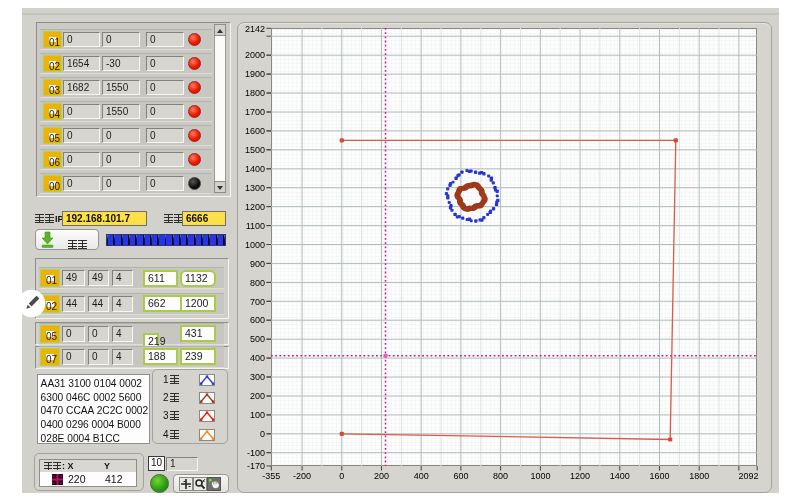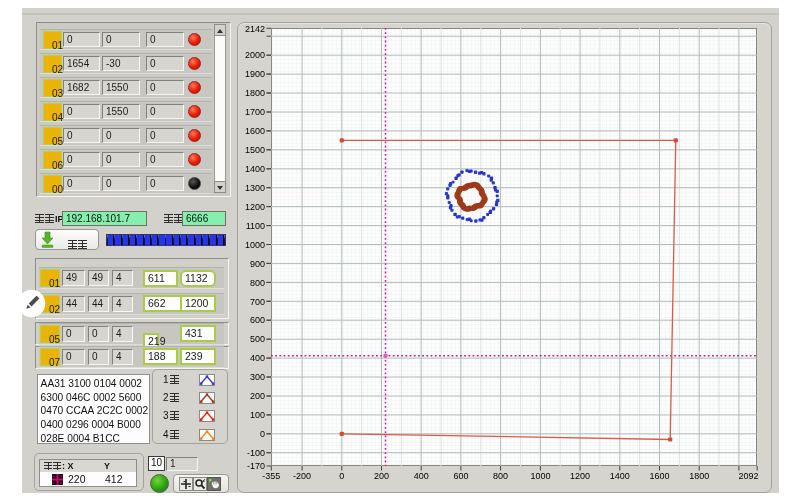--- a/index.html
+++ b/index.html
@@ -1,31 +1,31 @@
 <!DOCTYPE html>
 <html><head><meta charset="utf-8"><style>
 *{margin:0;padding:0;box-sizing:border-box;}
 html,body{width:800px;height:500px;overflow:hidden;background:#fff;}
 body{font-family:"Liberation Sans",sans-serif;position:relative;}
 #win{position:absolute;left:22px;top:8px;width:757px;height:485px;background:#d2d1cc;}
 #topline{position:absolute;left:22px;top:13px;width:757px;height:2px;background:#c2c1bc;}
 .abs{position:absolute;}
 .panel3d{background:#cbcac5;border-top:1px solid #8f8e89;border-left:1px solid #8f8e89;border-bottom:1px solid #f4f4f1;border-right:1px solid #f4f4f1;}
 .strip{background:#c7c6c1;border-top:1px solid #b3b2ad;border-bottom:1px solid #deddd8;}
-.idx{background:#f6fbf8;border:8px solid #eab308;box-shadow:0 0 0 1px #b4cf52;font-size:10px;color:#1c1c1c;text-align:center;line-height:11px;}
+.idx{background:#f6fbf8;border:5px solid #eab308;box-shadow:0 0 0 1px #b4cf52;font-size:10px;color:#1c1c1c;text-align:center;line-height:11px;}
 .fld{background:#d6d5d0;border-top:1px solid #82817c;border-left:1px solid #82817c;border-bottom:1px solid #f6f6f3;border-right:1px solid #f6f6f3;font-size:10px;color:#1c1c1c;padding-left:3px;line-height:13px;}
 .wfld{background:#fdfdfd;border:2px solid #a9cb45;font-size:10.5px;color:#1c1c1c;padding-left:3px;line-height:13px;}
 .led{border-radius:50%;}
 .ledred{background:radial-gradient(circle at 36% 32%,#ff7a60,#f01800 55%,#c21000);border:1px solid #8a2a20;}
 .ledblack{background:radial-gradient(circle at 36% 32%,#555,#0c0c0c 60%);border:1px solid #444;}
 .cjk{display:inline-block;width:9px;height:9px;margin-right:1px;vertical-align:-1px;
  background:repeating-linear-gradient(to bottom,#2e2e2e 0 1.4px,rgba(255,255,255,0) 1.4px 2.8px),linear-gradient(to right,rgba(0,0,0,0) 3.6px,#2e2e2e 3.6px 5.2px,rgba(0,0,0,0) 5.2px);}
 .cjks{width:8px;height:8px;}
 .lbl{font-size:9px;font-weight:bold;color:#111;}
-.whitefield{background:#86efac;border:1px solid #6f6e69;font-size:10px;color:#111;padding:1px 0 0 3px;}
+.whitefield{background:#fde047;border:1px solid #6f6e69;font-size:10px;color:#111;padding:1px 0 0 3px;font-weight:bold;}
 .axis{font-size:9px;color:#262626;}
 </style></head>
 <body>
 <div id="win"></div>
 <div id="topline"></div>
 <div class="abs panel3d" style="left:36px;top:22px;width:195px;height:175px;"></div>
 <div class="abs strip" style="left:40px;top:28.5px;width:172px;height:21px;"></div>
 <div class="abs idx" style="left:44px;top:31.5px;width:17px;height:15px;">01</div>
 <div class="abs fld" style="left:63px;top:31.5px;width:37px;height:15px;">0</div>
 <div class="abs fld" style="left:102px;top:31.5px;width:38px;height:15px;">0</div>

